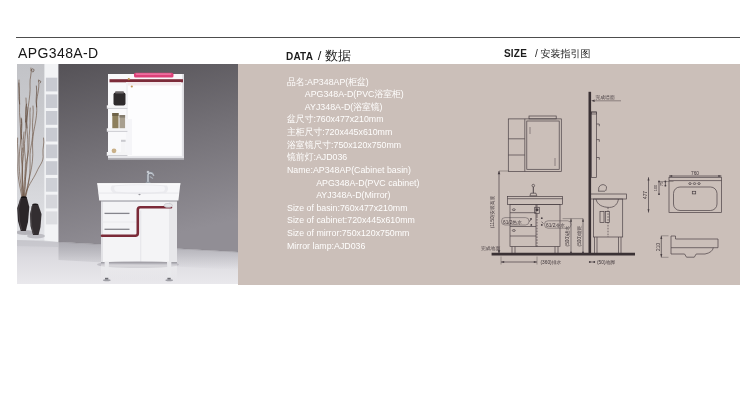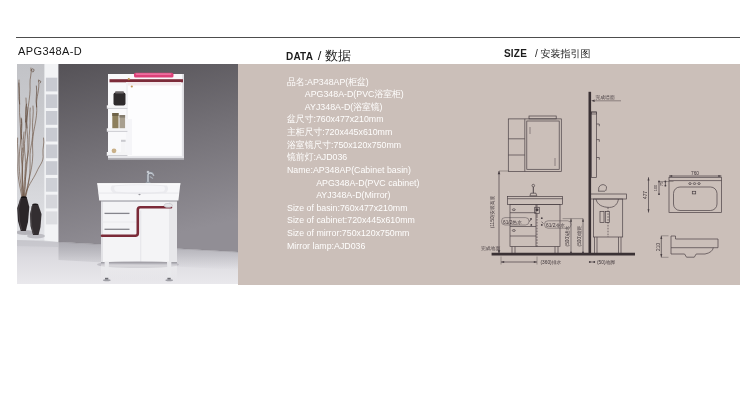--- a/index.html
+++ b/index.html
@@ -1,19 +1,19 @@
 <!DOCTYPE html>
 <html><head>
 <meta charset="utf-8">
 <style>
 html,body{margin:0;padding:0;background:#fff;}
 #page{position:relative;width:750px;height:414px;background:#ffffff;overflow:hidden;
   font-family:"Liberation Sans",sans-serif;}
 #rule{position:absolute;left:16px;top:37px;width:724px;height:1.2px;background:#4d4d4d;}
-#t1{position:absolute;left:18px;top:45px;font-size:11px;color:#161616;letter-spacing:.4px;}
+#t1{position:absolute;left:18px;top:45px;font-size:14px;color:#161616;letter-spacing:.4px;}
 #t2{position:absolute;left:286px;top:47px;font-size:10px;font-weight:bold;color:#1c1c1c;letter-spacing:.2px;}
 #t2 .s{font-weight:normal;font-size:13px;letter-spacing:0;margin-left:2px;}
 #t3{position:absolute;left:504px;top:47px;font-size:10px;font-weight:bold;color:#1c1c1c;letter-spacing:.2px;}
 #t3 .s{font-weight:normal;font-size:10px;letter-spacing:0;margin-left:5px;}
 #beige{position:absolute;left:238px;top:64px;width:502px;height:221px;background:#cbbfb9;}
 #data{position:absolute;left:286.5px;top:75.5px;width:200px;font-size:9.4px;line-height:12.62px;
   color:#fffefd;letter-spacing:0;white-space:nowrap;transform:scaleX(0.94);transform-origin:0 0;}
 #data .i1{padding-left:19px;}
 #data .i2{padding-left:31px;}
 #photo{position:absolute;left:17px;top:64px;}

